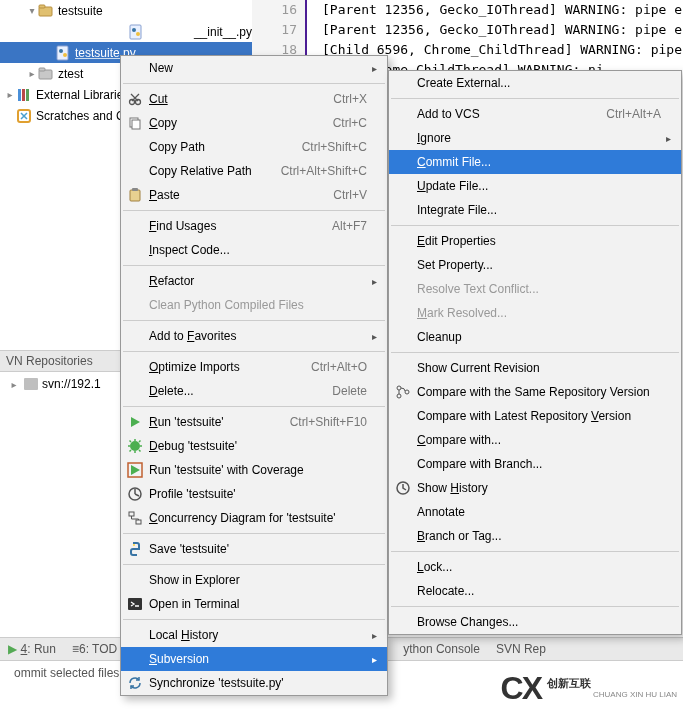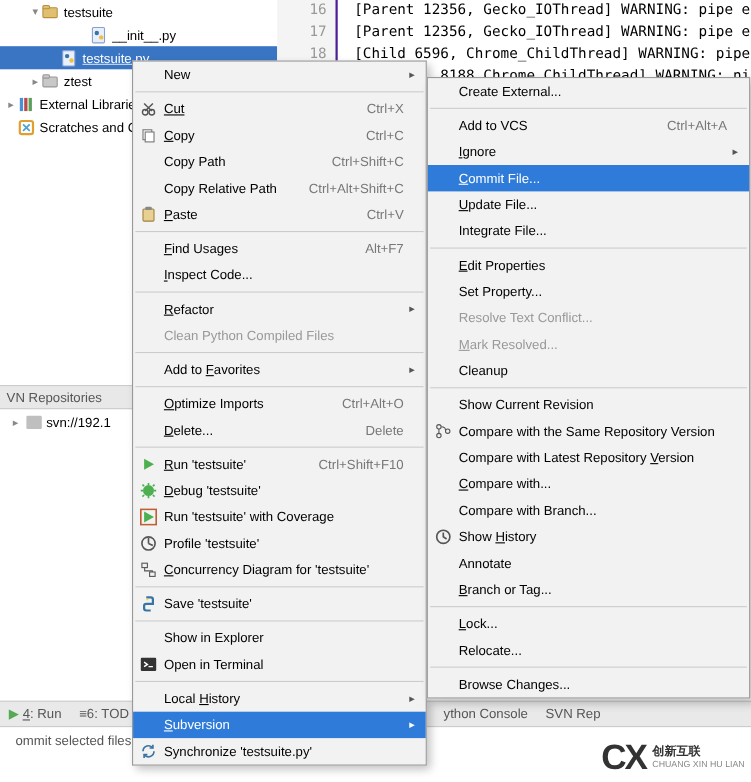--- a/index.html
+++ b/index.html
@@ -43,42 +43,42 @@
     background: #fff;
     font-family: "Consolas", monospace;
     font-size: 13px;
   }
   .gutter {
     position:absolute; left:0; top:0; width:55px;
     background:#f4f4f4; border-right:2px solid #4c1d95;
     color:#999; text-align:right; padding-right:8px; box-sizing:border-box;
   }
   .codeline { height:20px; line-height:20px; }
-  .codetxt { position:absolute; left:70px; top:0; white-space:nowrap; overflow:hidden;text-align:right; }
+  .codetxt { position:absolute; left:70px; top:0; white-space:nowrap; overflow:hidden; }
 
   
   .tool-tabs {
     position:absolute; left:0; bottom:50px; width:100%;
     height:22px;
     border-top:1px solid #ccc; border-bottom:1px solid #ccc;
     display:flex; align-items:center;
     background:#e9e9e9;
     font-size:12px; color:#555;
   }
   .tool-tabs .tab { padding:0 8px; height:100%; display:flex; align-items:center; }
   .status { position:absolute; left:0; bottom:28px; height:20px; padding-left:14px; color:#555; font-size:12px; display:flex; align-items:center; }
 
   
   .watermark {
     position:absolute; right:6px; bottom:4px;
     display:flex; align-items:center; color:#333; font-weight:bold;
   }
   .wm-big { font-size:32px; font-weight:900; letter-spacing:-2px;text-align:right; }
   .wm-txt { font-size:11px; line-height:12px; margin-left:6px; font-weight:600; color:#333; }
-  .wm-txt small { font-size:8px; color:#888; display:block; font-weight:400; }
+  .wm-txt small { font-size:8px; color:#888; display:block; font-weight:400;margin-left:46px; }
 
   
   .svn-head {
     position:absolute; left:0; top:350px; width:250px;
     height:22px; background:#e8e8e8; border-top:1px solid #ccc; border-bottom:1px solid #ccc;
     display:flex; align-items:center; padding:0 6px; box-sizing:border-box;
     font-size:12px; color:#555;
   }
   .svn-body {
     position:absolute; left:0; top:372px; width:250px; height:24px;
@@ -123,21 +123,21 @@
 <body>
 
 <div class="project" id="ptree">
     <div class="ptree-row" style="padding-left: 26px;">
       <span class="exp">▾</span>
       <svg width="16" height="16">
         <use href="#i-folder-open"></use>
       </svg>
       <span class="tlabel">testsuite</span>
     </div>
-    <div class="ptree-row" style="padding-left: 70px;">
+    <div class="ptree-row" style="padding-left: 70px; justify-content: space-between;">
       <span class="exp"></span>
       <svg width="16" height="16">
         <use href="#i-py"></use>
       </svg>
       <span class="tlabel">__init__.py</span>
     </div>
     <div class="ptree-row sel" style="padding-left: 43px;">
       <span class="exp"></span>
       <svg width="16" height="16">
         <use href="#i-py"></use>

